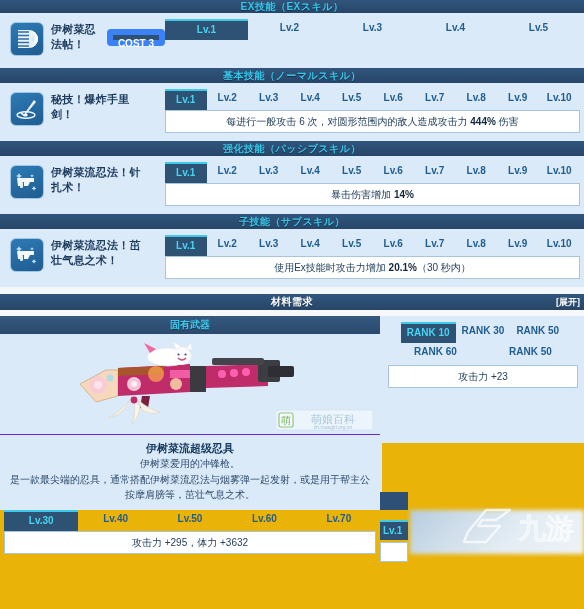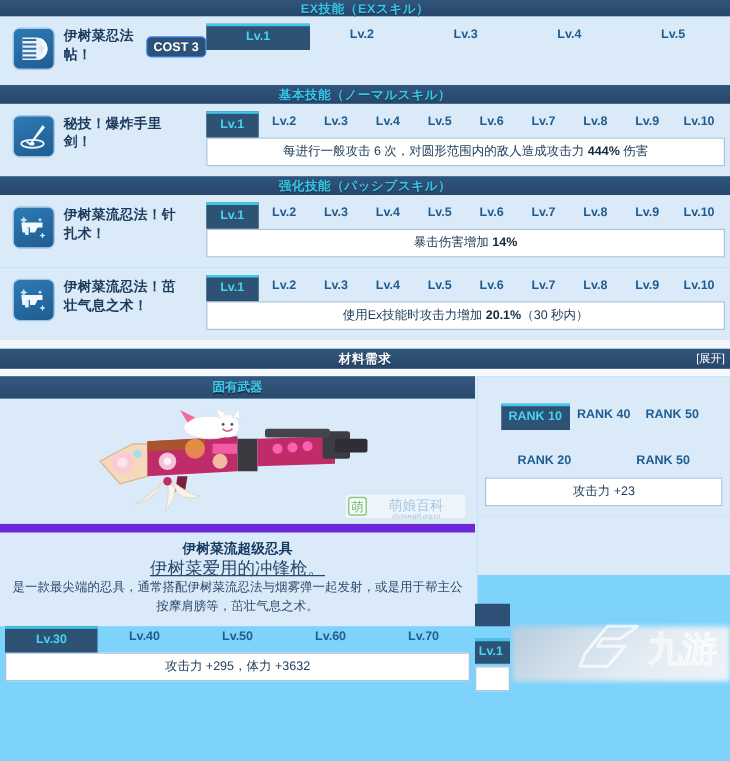--- a/index.html
+++ b/index.html
@@ -5,21 +5,21 @@
   * { box-sizing: border-box; margin: 0; padding: 0; }
   html, body {
     width: 584px; height: 609px;
     font-family: "Liberation Sans", "DejaVu Sans", sans-serif;
     background: #dceafa;
     overflow: hidden;
   }
   #page {
     position: relative;
     width: 584px; height: 609px;
-    background: #7dd3fc;
+    background: #eab308;
   }
 
   
   .sec-head {
     position: relative;
     height: 15px;
     background: #2a4d73;
     background: linear-gradient(#30557c, #274669);
     display: flex;
     align-items: center;
@@ -34,21 +34,21 @@
     text-shadow: 0 1px 0 #16304c;
     white-space: nowrap;
   }
   .sec-head .expand {
     position: absolute;
     right: 4px;
     top: 50%;
     transform: translateY(-50%);
     color: #ffffff;
     font-size: 9px;
-    font-weight: normal;
+    font-weight: bold;
     margin-left: 24px;
   }
 
   
   .skill-row {
     display: flex;
     align-items: flex-start;
     background: #dbeaf9;
     padding: 6px 4px 8px 10px;
     min-height: 55px;
@@ -79,21 +79,21 @@
     max-width: 92px;
   }
   .cost-badge {
     margin-left: 6px;
     margin-top: 7px;
     background: #2e5275;
     color: #ffffff;
     font-size: 10px;
     font-weight: bold;
     border-radius: 4px;
-    border: 1px solid #3b82f6;
+    border: 6px solid #3b82f6;
     padding: 2px 5px;
     height: 17px;
     line-height: 13px;
     white-space: nowrap;
   }
 
   .skill-right { flex: 1 1 auto; min-width: 0; }
 
   .lv-tabs {
     display: flex;
@@ -161,30 +161,30 @@
   }
   .moe-wm {
     position: absolute;
     right: 6px; bottom: 3px;
     width: 98px; height: 22px;
     opacity: .85;
   }
 
   .wp-info {
     background: #dbeaf9;
-    border-top: 7px solid #6d28d9;
+    border-top: 1px solid #6d28d9;
     padding: 5px 8px 8px;
     text-align: center;
   }
   .wp-title {
     color: #14395f; font-size: 11px; font-weight: bold;
     line-height: 16px;
   }
   .wp-sub {
-    color: #2b4a6b; font-size: 14px; line-height: 15px; text-decoration: underline;
+    color: #2b4a6b; font-size: 10px; line-height: 15px;
   }
   .wp-desc {
     color: #2b4a6b; font-size: 10px; line-height: 15px;
     margin-top: 1px;
   }
 
   
   .rank-area {
     background: #dbeaf9;
     padding: 6px 6px 8px;
@@ -193,21 +193,20 @@
   .rank-tabs {
     display: flex; flex-wrap: wrap; justify-content: center;
   }
   .rank-tab {
     font-size: 10px; font-weight: bold;
     color: #1f5c90;
     padding: 3px 6px 4px;
     line-height: 12px;
     white-space: nowrap;
     cursor: pointer;
-    margin-top: 16px;
   }
   .rank-tab.active {
     background: #2d5274; color: #48d4f0;
     border-top: 2px solid #3fc9ea;
   }
   .rank-row2 { display: flex; justify-content: space-around; width: 100%; }
 
   .bond-fill { background: #dbeaf9; }
 
   
@@ -340,20 +339,23 @@
         <div class="lv-tab">Lv.6</div>
         <div class="lv-tab">Lv.7</div>
         <div class="lv-tab">Lv.8</div>
         <div class="lv-tab">Lv.9</div>
         <div class="lv-tab">Lv.10</div>
       </div>
       <div class="desc-box"><span>暴击伤害增加 </span><b>14%</b><span></span></div>
     </div>
   </div>
 
+  <div class="sec-head">
+    <span class="sec-head-title">子技能（サブスキル）</span>
+  </div>
 
   <div class="skill-row">
     <div class="skill-left">
       <div class="skill-icon">
         <svg width="30" height="30" viewBox="0 0 30 30">
           <path d="M5 11 h17 v4 h-4 l-2 4 h-4 v-4 h-2 l-1 4 h-3 z" fill="#f2f8fd"></path>
           <rect x="8" y="15" width="3" height="6" rx="1" fill="#e2eefa"></rect>
           <path d="M7 6 l1 2 l2 1 l-2 1 l-1 2 l-1 -2 l-2 -1 l2 -1 z" fill="#bfe3fa"></path>
           <path d="M22 19 l.8 1.6 l1.6 .8 l-1.6 .8 l-.8 1.6 l-.8 -1.6 l-1.6 -.8 l1.6 -.8 z" fill="#bfe3fa"></path>
           <path d="M20 7 l.6 1.2 l1.2 .6 l-1.2 .6 l-.6 1.2 l-.6 -1.2 l-1.2 -.6 l1.2 -.6 z" fill="#bfe3fa"></path>
@@ -450,25 +452,25 @@
         <div class="wp-sub">伊树菜爱用的冲锋枪。</div>
         <div class="wp-desc">是一款最尖端的忍具，通常搭配伊树菜流忍法与烟雾弹一起发射，或是用于帮主公按摩肩膀等，茁壮气息之术。</div>
       </div>
     </div>
 
     <div class="col-r">
 
       <div class="rank-area">
         <div class="rank-tabs">
           <div class="rank-tab active">RANK 10</div>
-          <div class="rank-tab">RANK 40</div>
+          <div class="rank-tab">RANK 30</div>
           <div class="rank-tab">RANK 50</div>
         </div>
         <div class="rank-row2">
-          <div class="rank-tab">RANK 20</div>
+          <div class="rank-tab">RANK 60</div>
           <div class="rank-tab">RANK 50</div>
         </div>
         <div class="desc-box" style="margin-top:3px;">攻击力 +23</div>
       </div>
 
       <div class="bond-fill" style="height:47px;"></div>
     </div>
   </div>
 
   <div class="bottom-wrap">

